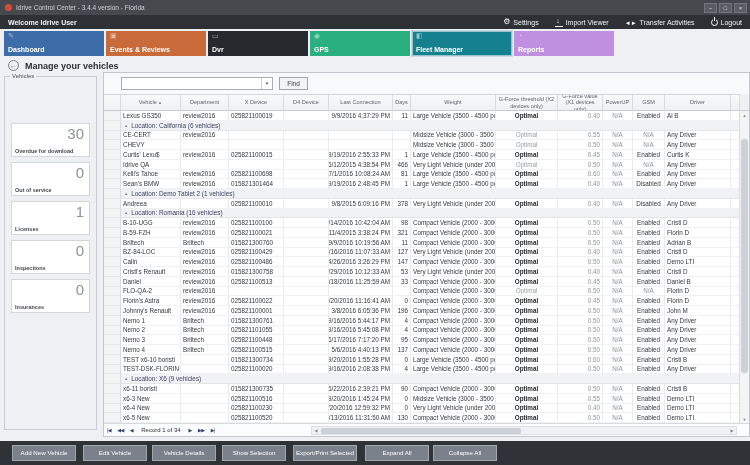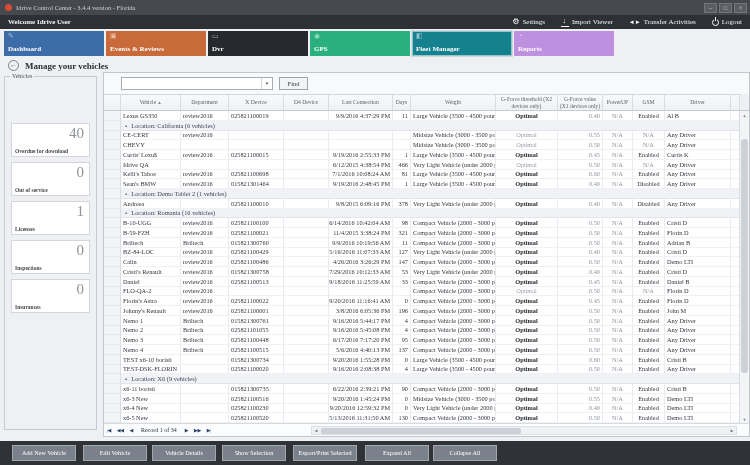--- a/index.html
+++ b/index.html
@@ -1,18 +1,18 @@
 <!DOCTYPE html>
 <html><head>
 <meta charset="utf-8">
 <style>
   html,body{margin:0;padding:0;background:#d7d9dd;}
   *{box-sizing:border-box;}
   .app{position:relative;width:750px;height:465px;background:#eef0f3;overflow:hidden;
-       font-family:Liberation Serif, serif;cursor:default;}
+       font-family:Liberation Sans, sans-serif;cursor:default;}
 
   
   .titlebar{position:absolute;left:0;top:0;width:750px;height:15px;background:#45484d;
             display:flex;align-items:center;padding:0 3px;}
   .appicon{width:7px;height:7px;border-radius:50%;background:#d84a38;margin:0 4px 0 2px;flex:none;}
   .apptitle{font-size:6.5px;color:#cfd3d8;white-space:nowrap;}
   .winbtns{margin-left:auto;display:flex;gap:2px;}
   .winbtn{width:13px;height:10px;background:#5a5e63;border:1px solid #73777d;color:#e2e5e9;
           font-size:5.5px;line-height:8px;text-align:center;}
 
@@ -174,21 +174,21 @@
     </div>
 
   <div class="pagehead">
     <span class="backbtn">←</span>
     <span class="pagetitle">Manage your vehicles</span>
   </div>
 
   <div class="sidebar">
     <span class="sidelegend">Vehicles</span>
       <div class="card" style="top: 46px;">
-        <div class="cardnum">40</div>
+        <div class="cardnum">30</div>
         <div class="cardlabel">Overdue for download</div>
       </div>
       <div class="card" style="top: 85px;">
         <div class="cardnum">0</div>
         <div class="cardlabel">Out of service</div>
       </div>
       <div class="card" style="top: 124px;">
         <div class="cardnum">1</div>
         <div class="cardlabel">Licenses</div>
       </div>

